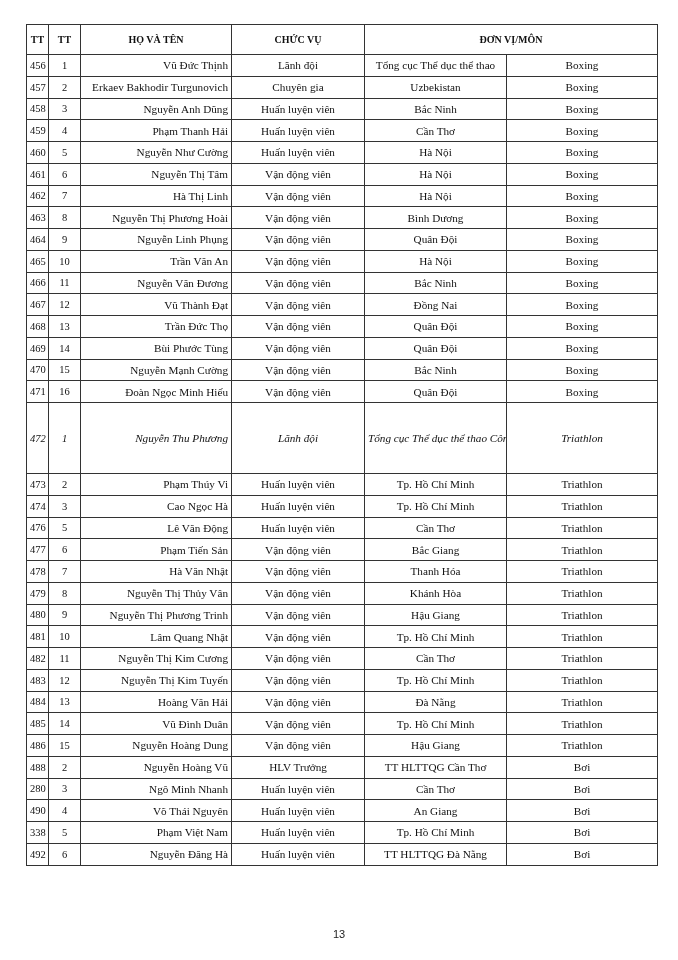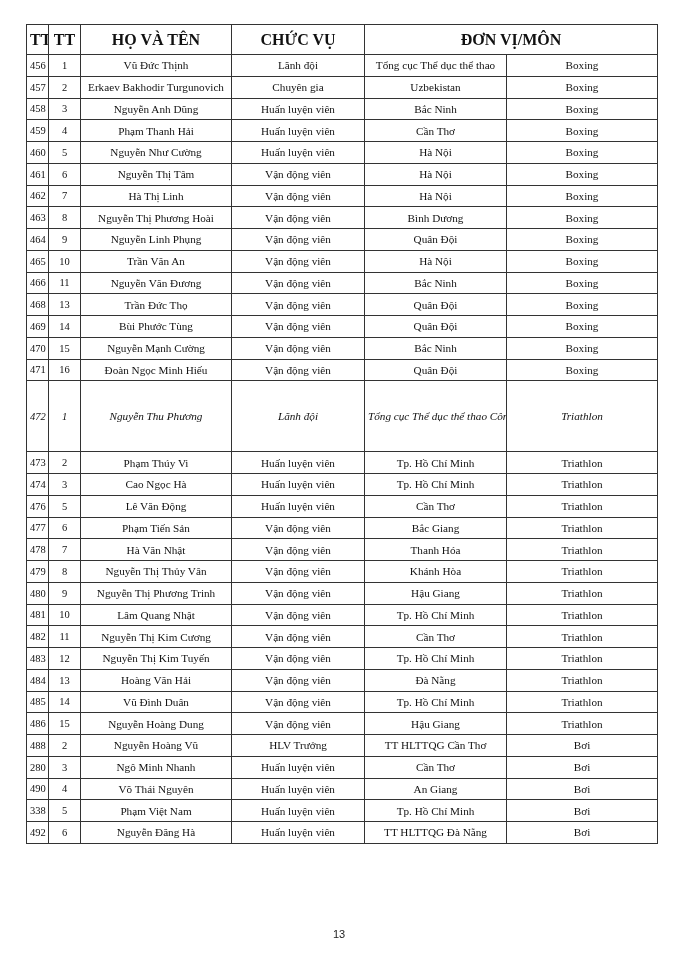--- a/index.html
+++ b/index.html
@@ -10,26 +10,26 @@
   table.roster {
     position:absolute; left:26px; top:24px; width:631px;
     border-collapse:collapse; table-layout:fixed;
     font-size:11.2px;
   }
   table.roster th, table.roster td {
     border:1px solid #333; padding:0 3px; vertical-align:middle;
     white-space:nowrap; overflow:hidden;
   }
   table.roster th {
-    height:29px; font-weight:bold; font-size:16px; text-align:center;margin-top:47px;
+    height:29px; font-weight:bold; font-size:10px; text-align:center;margin-top:47px;
   }
   table.roster td { height:20.75px; }
   table.roster tr.tall td { height:70px;font-style:italic; }
   td.c { text-align:center; }
-  td.l { text-align:center; padding-left:2px; }
+  td.l { text-align:right; padding-left:2px; }
   td.num { text-align:center; font-size:10.5px; padding:0 1px; }
   td.wrap { white-space:normal; line-height:14.5px; }
   .page-num {
     position:absolute; top:928px; left:0; width:678px; text-align:center;
     font-family:"Liberation Sans", "DejaVu Sans", sans-serif; font-size:11px; color:#222;
   }
 </style>
 </head>
 <body>
 
@@ -134,20 +134,28 @@
       </tr>
       <tr>
         <td class="num">466</td>
         <td class="num">11</td>
         <td class="l">Nguyễn Văn Đương</td>
         <td class="c">Vận động viên</td>
         <td class="c">Bắc Ninh</td>
         <td class="c">Boxing</td>
       </tr>
       <tr>
+        <td class="num">467</td>
+        <td class="num">12</td>
+        <td class="l">Vũ Thành Đạt</td>
+        <td class="c">Vận động viên</td>
+        <td class="c">Đồng Nai</td>
+        <td class="c">Boxing</td>
+      </tr>
+      <tr>
         <td class="num">468</td>
         <td class="num">13</td>
         <td class="l">Trần Đức Thọ</td>
         <td class="c">Vận động viên</td>
         <td class="c">Quân Đội</td>
         <td class="c">Boxing</td>
       </tr>
       <tr>
         <td class="num">469</td>
         <td class="num">14</td>

